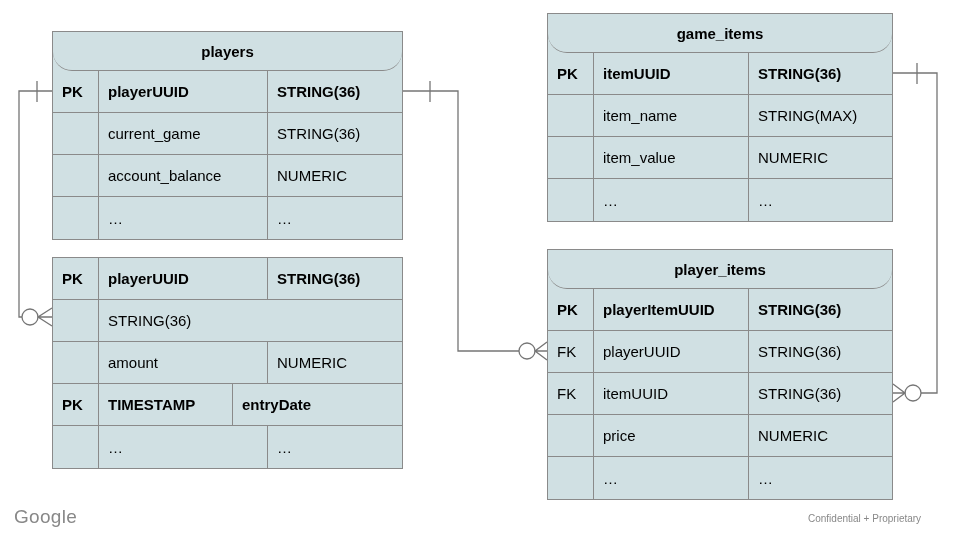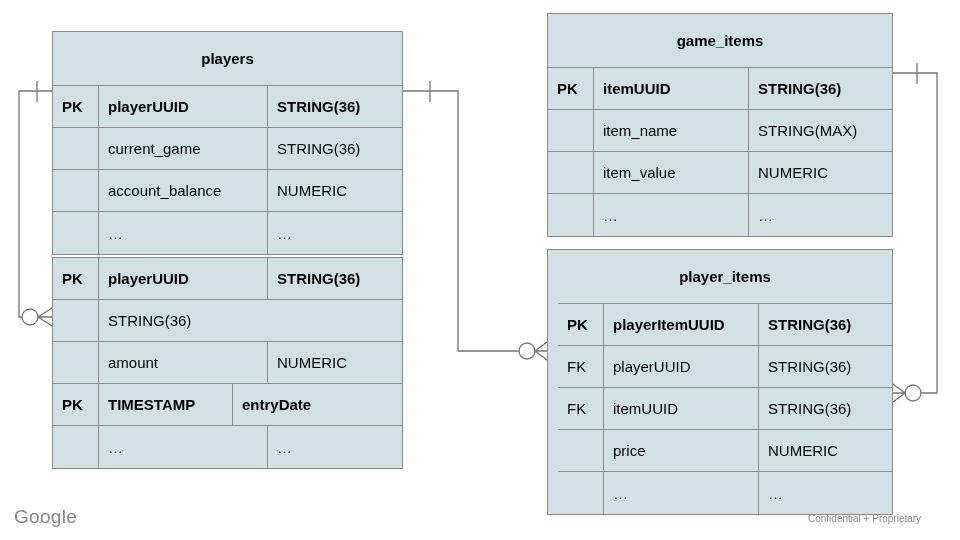--- a/index.html
+++ b/index.html
@@ -16,27 +16,28 @@
 
   
   .er-table {
     position: absolute;
     background: var(--fill, #d0e0e3);
     border: 1px solid var(--border, #8a8a8a);
   }
   .t0 { left: 52px;  top: 31px;  width: 351px; }
   .t1 { left: 547px; top: 13px;  width: 346px; }
   .t2 { left: 52px;  top: 257px; width: 351px; }
-  .t3 { left: 547px; top: 249px; width: 346px; padding-left: 10px; }
+  .t3 { left: 547px; top: 249px; width: 346px; }
 
   .er-header {
-    height: 54px;
+    height: 39px;
     display: flex; align-items: center; justify-content: center;
     font-weight: bold; font-size: 15px;
     border-bottom: 1px solid var(--border, #8a8a8a);
+    border-radius: 19px;
   }
   .er-row {
     display: flex; height: 42px;
     border-bottom: 1px solid var(--border, #8a8a8a);
     font-size: 15px;
   }
   .er-row:last-child { border-bottom: none; }
   .er-row.bold { font-weight: bold; }
   .er-cell {
     display: flex; align-items: center;

